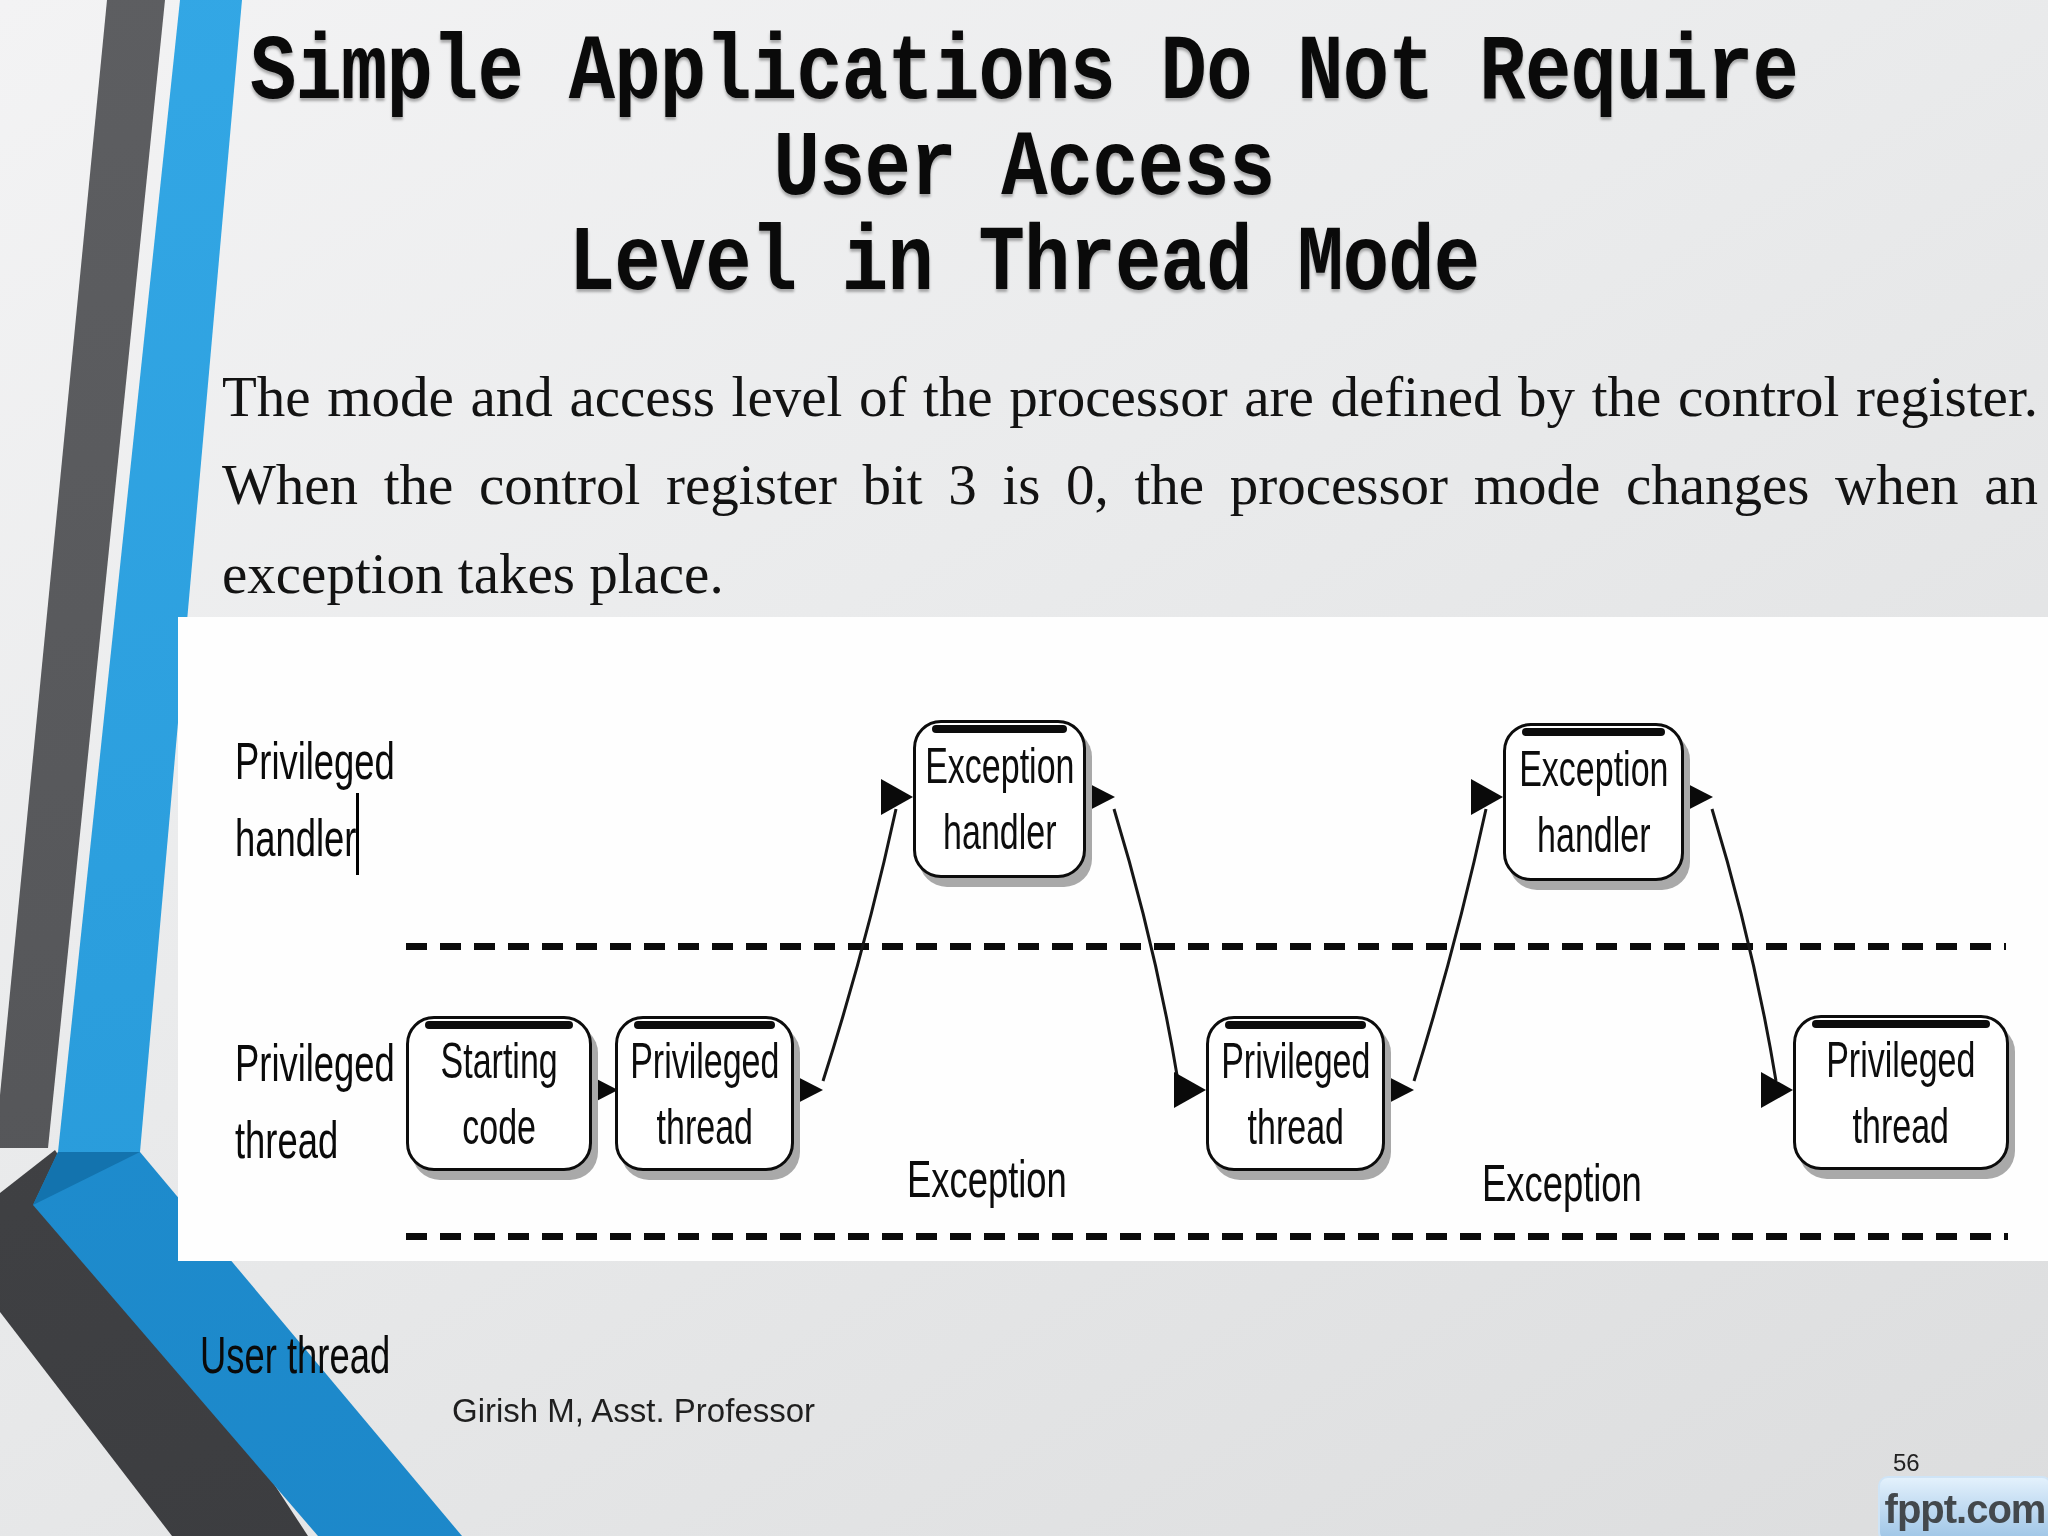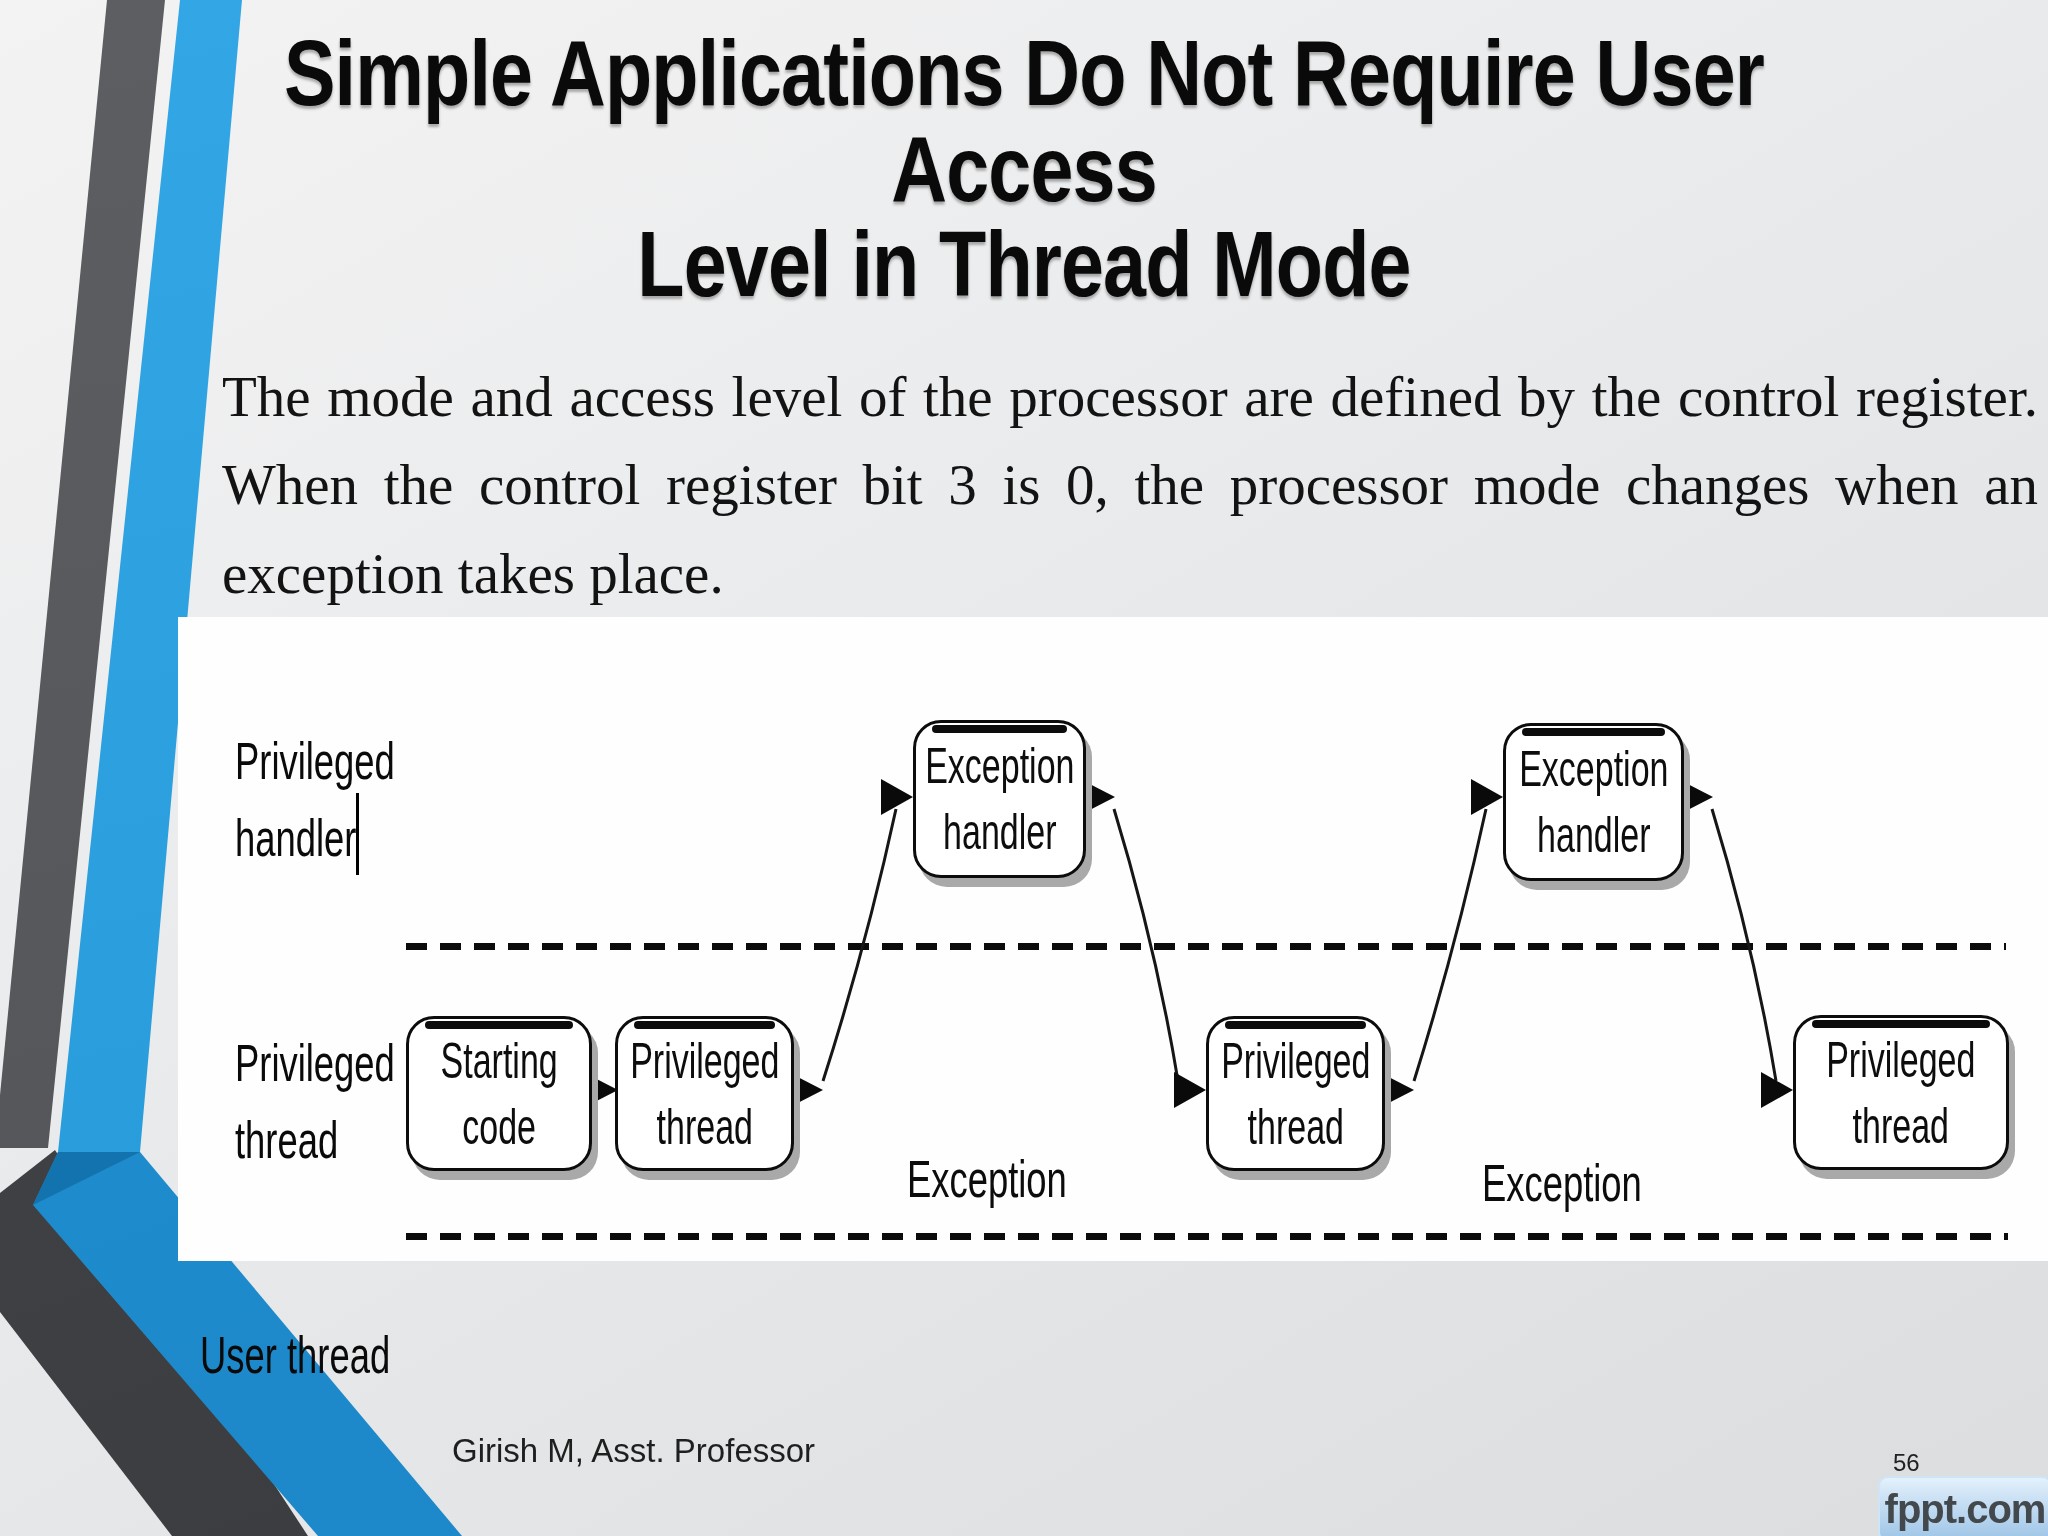--- a/index.html
+++ b/index.html
@@ -15,21 +15,21 @@
   .gray-lower{background:linear-gradient(160deg,#47484b,#38393c);
     clip-path:polygon(0 1193px,55px 1150px,308px 1536px,172px 1536px,0 1312px);}
   .blue-upper{background:linear-gradient(170deg,#33a7e5,#2496d6);
     clip-path:polygon(180px 0,242px 0,140px 1152px,58px 1152px);}
   .blue-lower{background:linear-gradient(160deg,#2193d4,#1b84c6);
     clip-path:polygon(58px 1152px,140px 1152px,462px 1536px,318px 1536px,33px 1205px);}
   .blue-fold{background:#1373ae;
     clip-path:polygon(58px 1152px,140px 1152px,33px 1205px);}
   
   .title{position:absolute;top:26px;left:0;right:0;text-align:center;
-    font-family:Liberation Sans, sans-serif;font-weight:bold;color:#0a0a0a;
+    font-family:Liberation Mono, monospace;font-weight:bold;color:#0a0a0a;
     text-shadow:0 3px 3px rgba(0,0,0,0.30);}
   .title-line{display:block;font-size:92px;line-height:1.04;
     transform:scaleX(0.84);transform-origin:50% 50%;letter-spacing:-1px;}
   
   .body-text{position:absolute;left:222px;top:296px;width:1816px;
     font-family:"Liberation Serif",serif;font-size:57px;line-height:1.55;
     color:#131313;text-align:justify;}
   
   .panel{position:absolute;left:178px;top:617px;width:1870px;height:644px;
     background:#fefefe;}
@@ -52,21 +52,21 @@
   .box-sc{left:228px;top:399px;width:180px;height:149px;}
   .box-p1{left:437px;top:399px;width:173px;height:149px;}
   .box-p2{left:1028px;top:399px;width:173px;height:149px;}
   .box-p3{left:1615px;top:398px;width:210px;height:149px;}
   .exc-label{position:absolute;width:180px;text-align:center;font-size:52px;color:#0c0c0c;
     transform:scaleX(0.70);transform-origin:50% 50%;}
   .exc1{left:702px;top:532px;}
   .exc2{left:1277px;top:536px;}
   .connectors{position:absolute;left:0;top:0;}
   
-  .author{position:absolute;left:452px;top:1432px;font-size:33px;color:#1f1f1f;}
+  .author{position:absolute;left:452px;top:1392px;font-size:33px;color:#1f1f1f;}
   .page-num{position:absolute;left:1893px;top:1449px;font-size:24px;color:#222;}
   .fppt-logo{position:absolute;right:-4px;bottom:-6px;width:170px;height:62px;
     background:linear-gradient(#e3f1fc 0%,#c3dcf2 45%,#9ec5e6 100%);
     border:2px solid #cfe4f6;border-radius:10px;
     display:flex;align-items:center;justify-content:center;
     font-size:40px;font-weight:bold;color:#43484c;letter-spacing:-1px;}
 </style>
 </head>
 <body>
 

